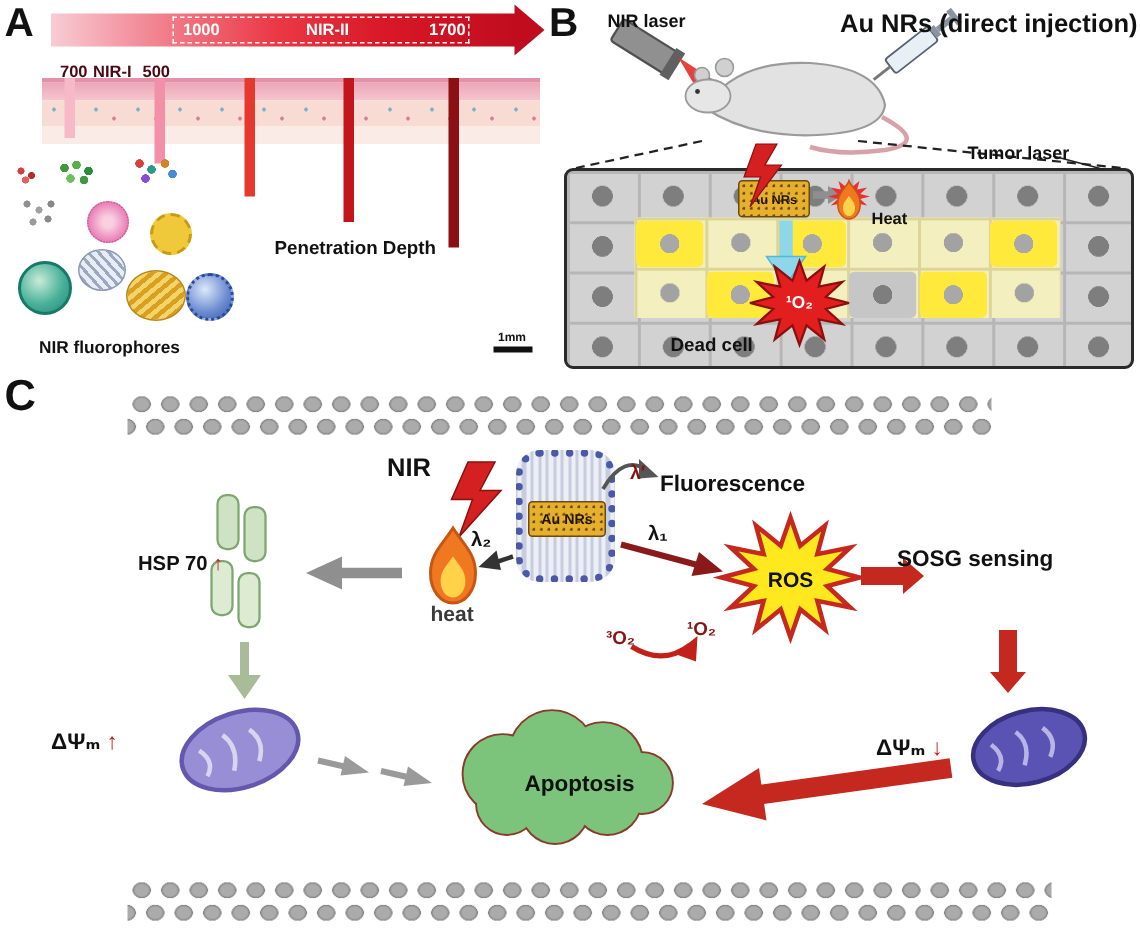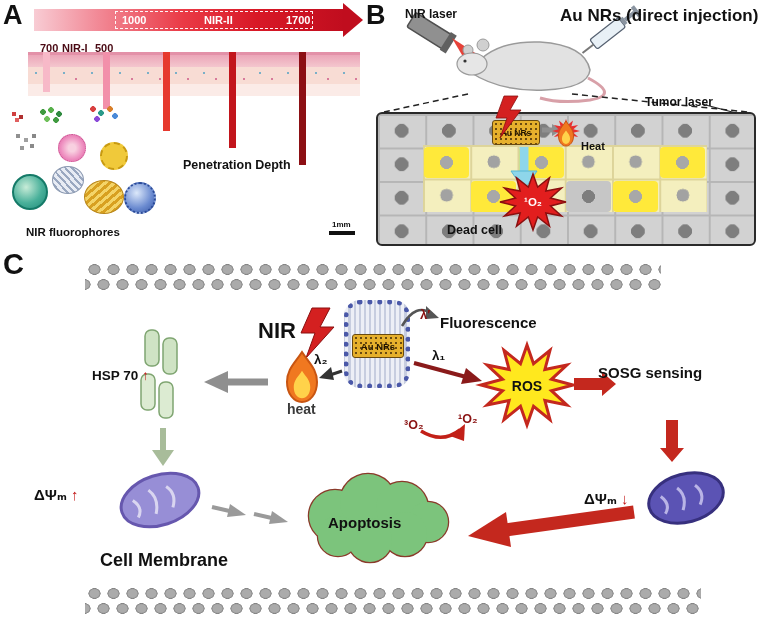--- a/index.html
+++ b/index.html
@@ -134,21 +134,21 @@
     <div class="bead-row"></div>
     <div class="bead-row off"></div>
   </div>
 
   <div class="micelle">
     <div class="goldbox" style="left:3px;top:29px;width:50px;height:22px;font-size:9.5px">
       <span>Au NRs</span>
     </div>
   </div>
 
-  <div class="txt" style="left:258px;top:318px;font-size:22px">NIR</div>
+  <div class="txt" style="left:258px;top:302px;font-size:17px">NIR</div>
   <div class="txt dred" style="left:420px;top:308px;font-size:13px">λ′</div>
   <div class="txt" style="left:440px;top:314px;font-size:15px">Fluorescence</div>
   <div class="txt" style="left:432px;top:348px;font-size:13.5px">λ₁</div>
   <div class="txt" style="left:314px;top:352px;font-size:13.5px">λ₂</div>
   <div class="txt" style="left:287px;top:401px;font-size:14px;color:#3a3a3a">heat</div>
   <div class="txt" style="left:92px;top:368px;font-size:13.5px">
     <span>HSP 70</span>
     <span class="red">↑</span>
   </div>
   <div class="txt" style="left:34px;top:486px;font-size:15px">
@@ -156,22 +156,21 @@
     <span class="red">↑</span>
   </div>
   <div class="txt" style="left:505px;top:378px;width:44px;text-align:center;font-size:14px">ROS</div>
   <div class="txt" style="left:598px;top:364px;font-size:15px">SOSG sensing</div>
   <div class="txt dred" style="left:404px;top:418px;font-size:12.5px">³O₂</div>
   <div class="txt dred" style="left:458px;top:412px;font-size:12.5px">¹O₂</div>
   <div class="txt" style="left:584px;top:490px;font-size:15px">
     <span>ΔΨₘ</span>
     <span class="red">↓</span>
   </div>
-  <div class="txt" style="left:328px;top:514px;width:95px;text-align:left;font-size:15px">Apoptosis</div>
-  <div class="txt" style="left:100px;top:550px;font-size:18px">Cell Membrane</div>
+  <div class="txt" style="left:328px;top:514px;width:95px;text-align:right;font-size:15px">Apoptosis</div>
 
   <svg class="overlay" width="760" height="629" viewBox="0 0 760 629">
     <defs>
       <polygon id="star12" vector-effect="non-scaling-stroke" points="1,0 0.531,0.142 0.866,0.5 0.389,0.389 0.5,0.866 0.142,0.531 0,1 -0.142,0.531 -0.5,0.866 -0.389,0.389 -0.866,0.5 -0.531,0.142 -1,0 -0.531,-0.142 -0.866,-0.5 -0.389,-0.389 -0.5,-0.866 -0.142,-0.531 0,-1 0.142,-0.531 0.5,-0.866 0.389,-0.389 0.866,-0.5 0.531,-0.142"></polygon>
       <path id="flame" d="M0,-24 C7,-13 15,-7 15,6 C15,18 8,26 0,26 C-8,26 -15,18 -15,6 C-15,-7 -7,-13 0,-24 Z"></path>
     </defs>
 
     <g transform="rotate(32 432 32)">
       <rect x="408" y="24" width="44" height="17" rx="2" fill="#909090" stroke="#505050" stroke-width="1.5"></rect>
       <rect x="448" y="22" width="7" height="21" fill="#606060"></rect>

